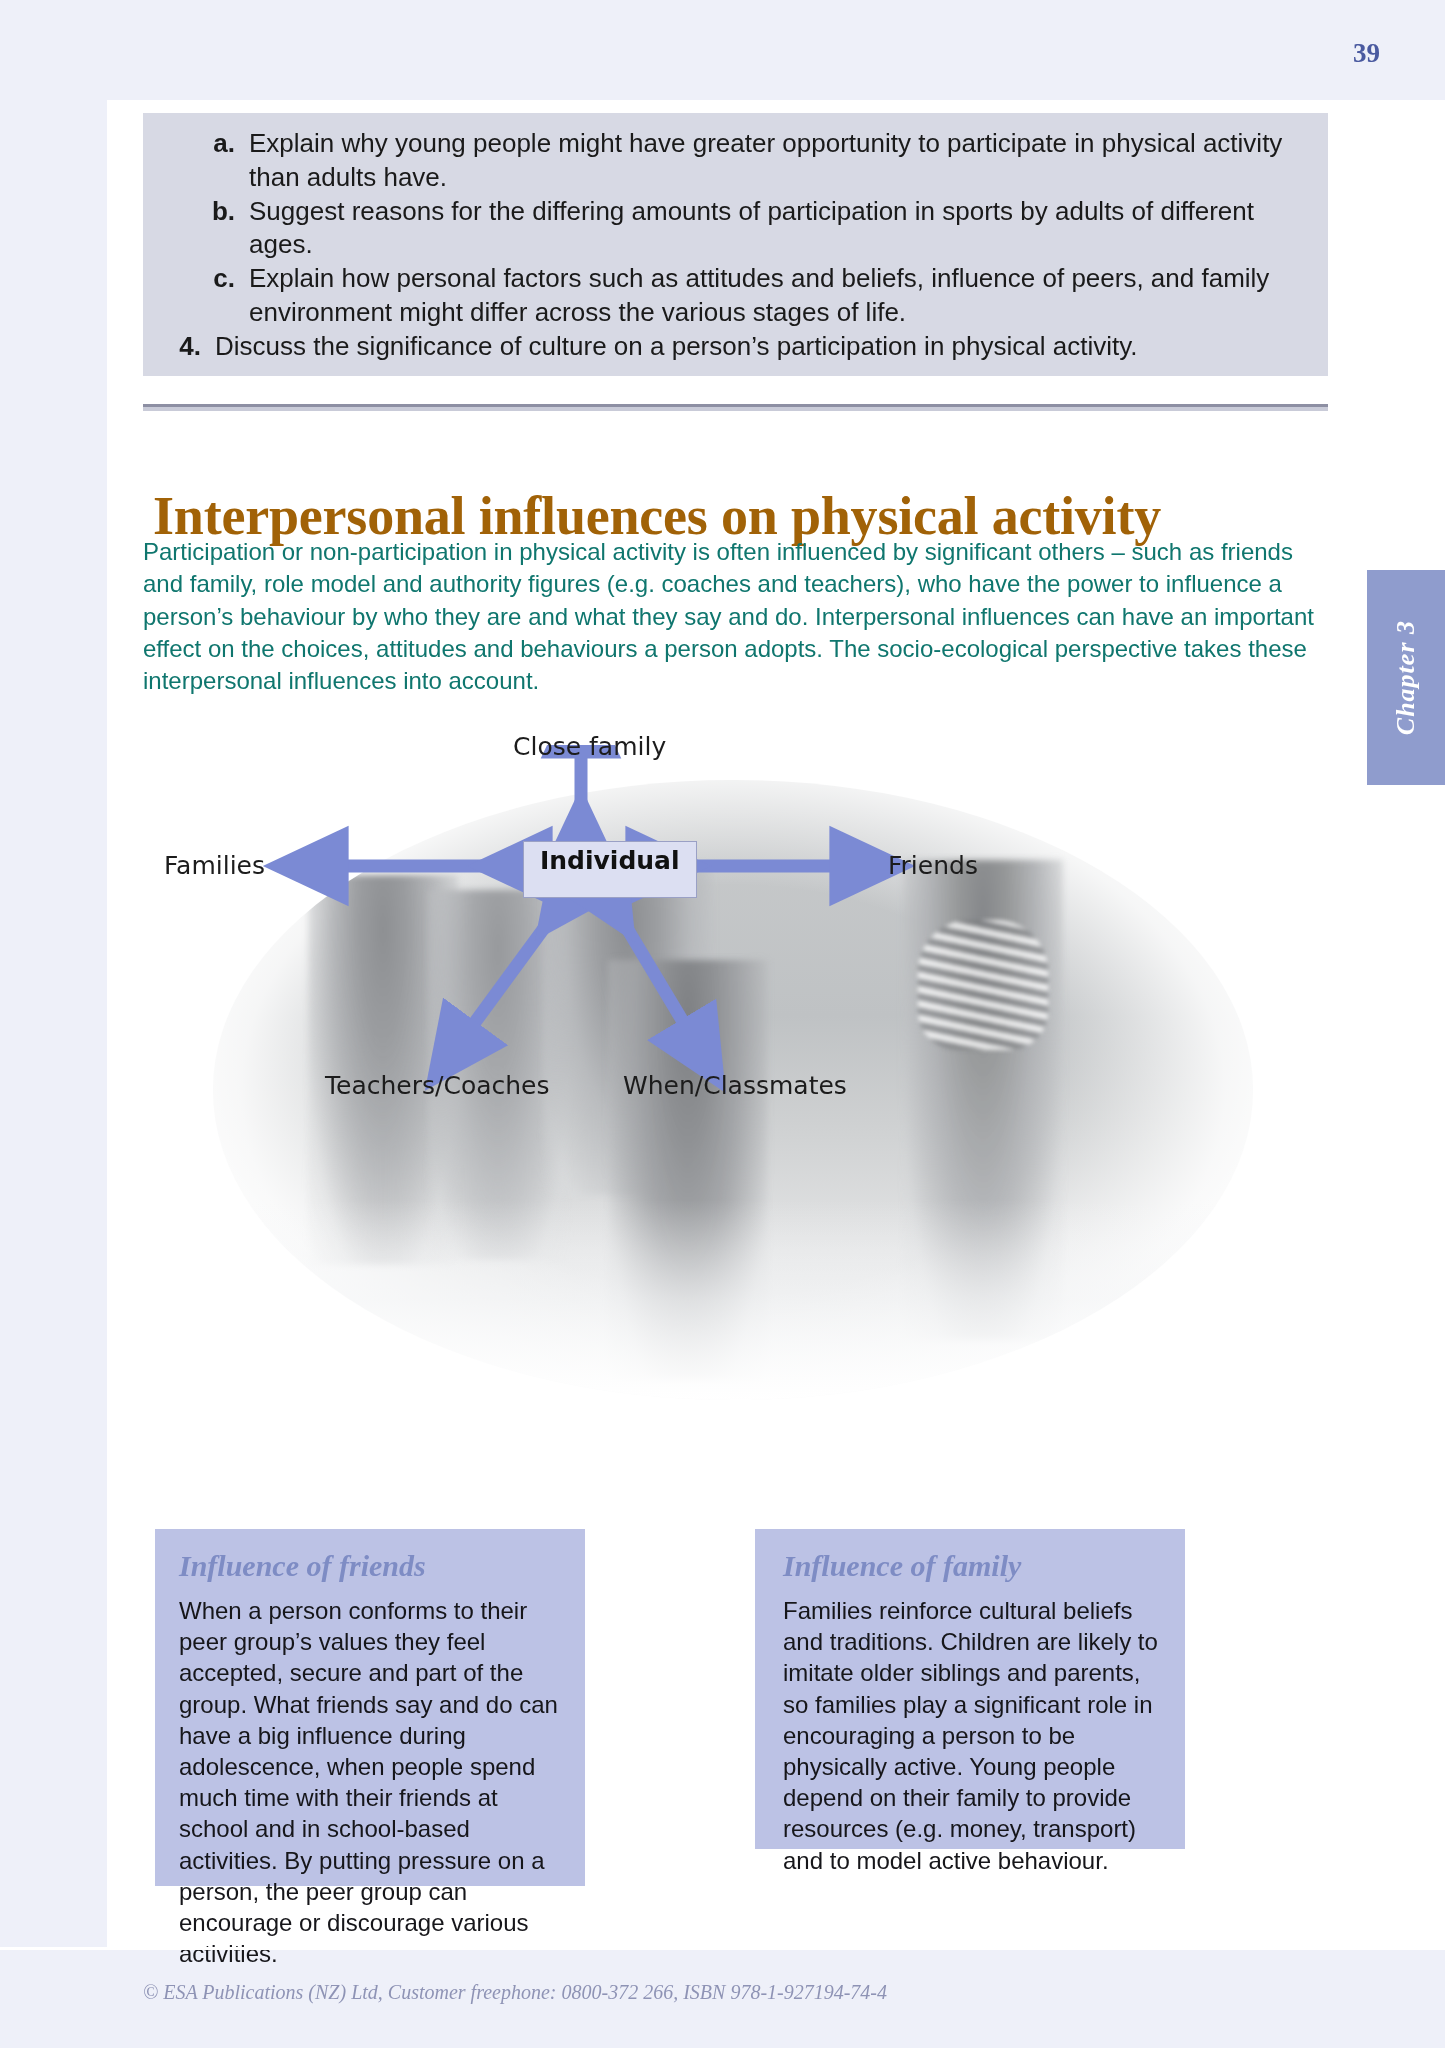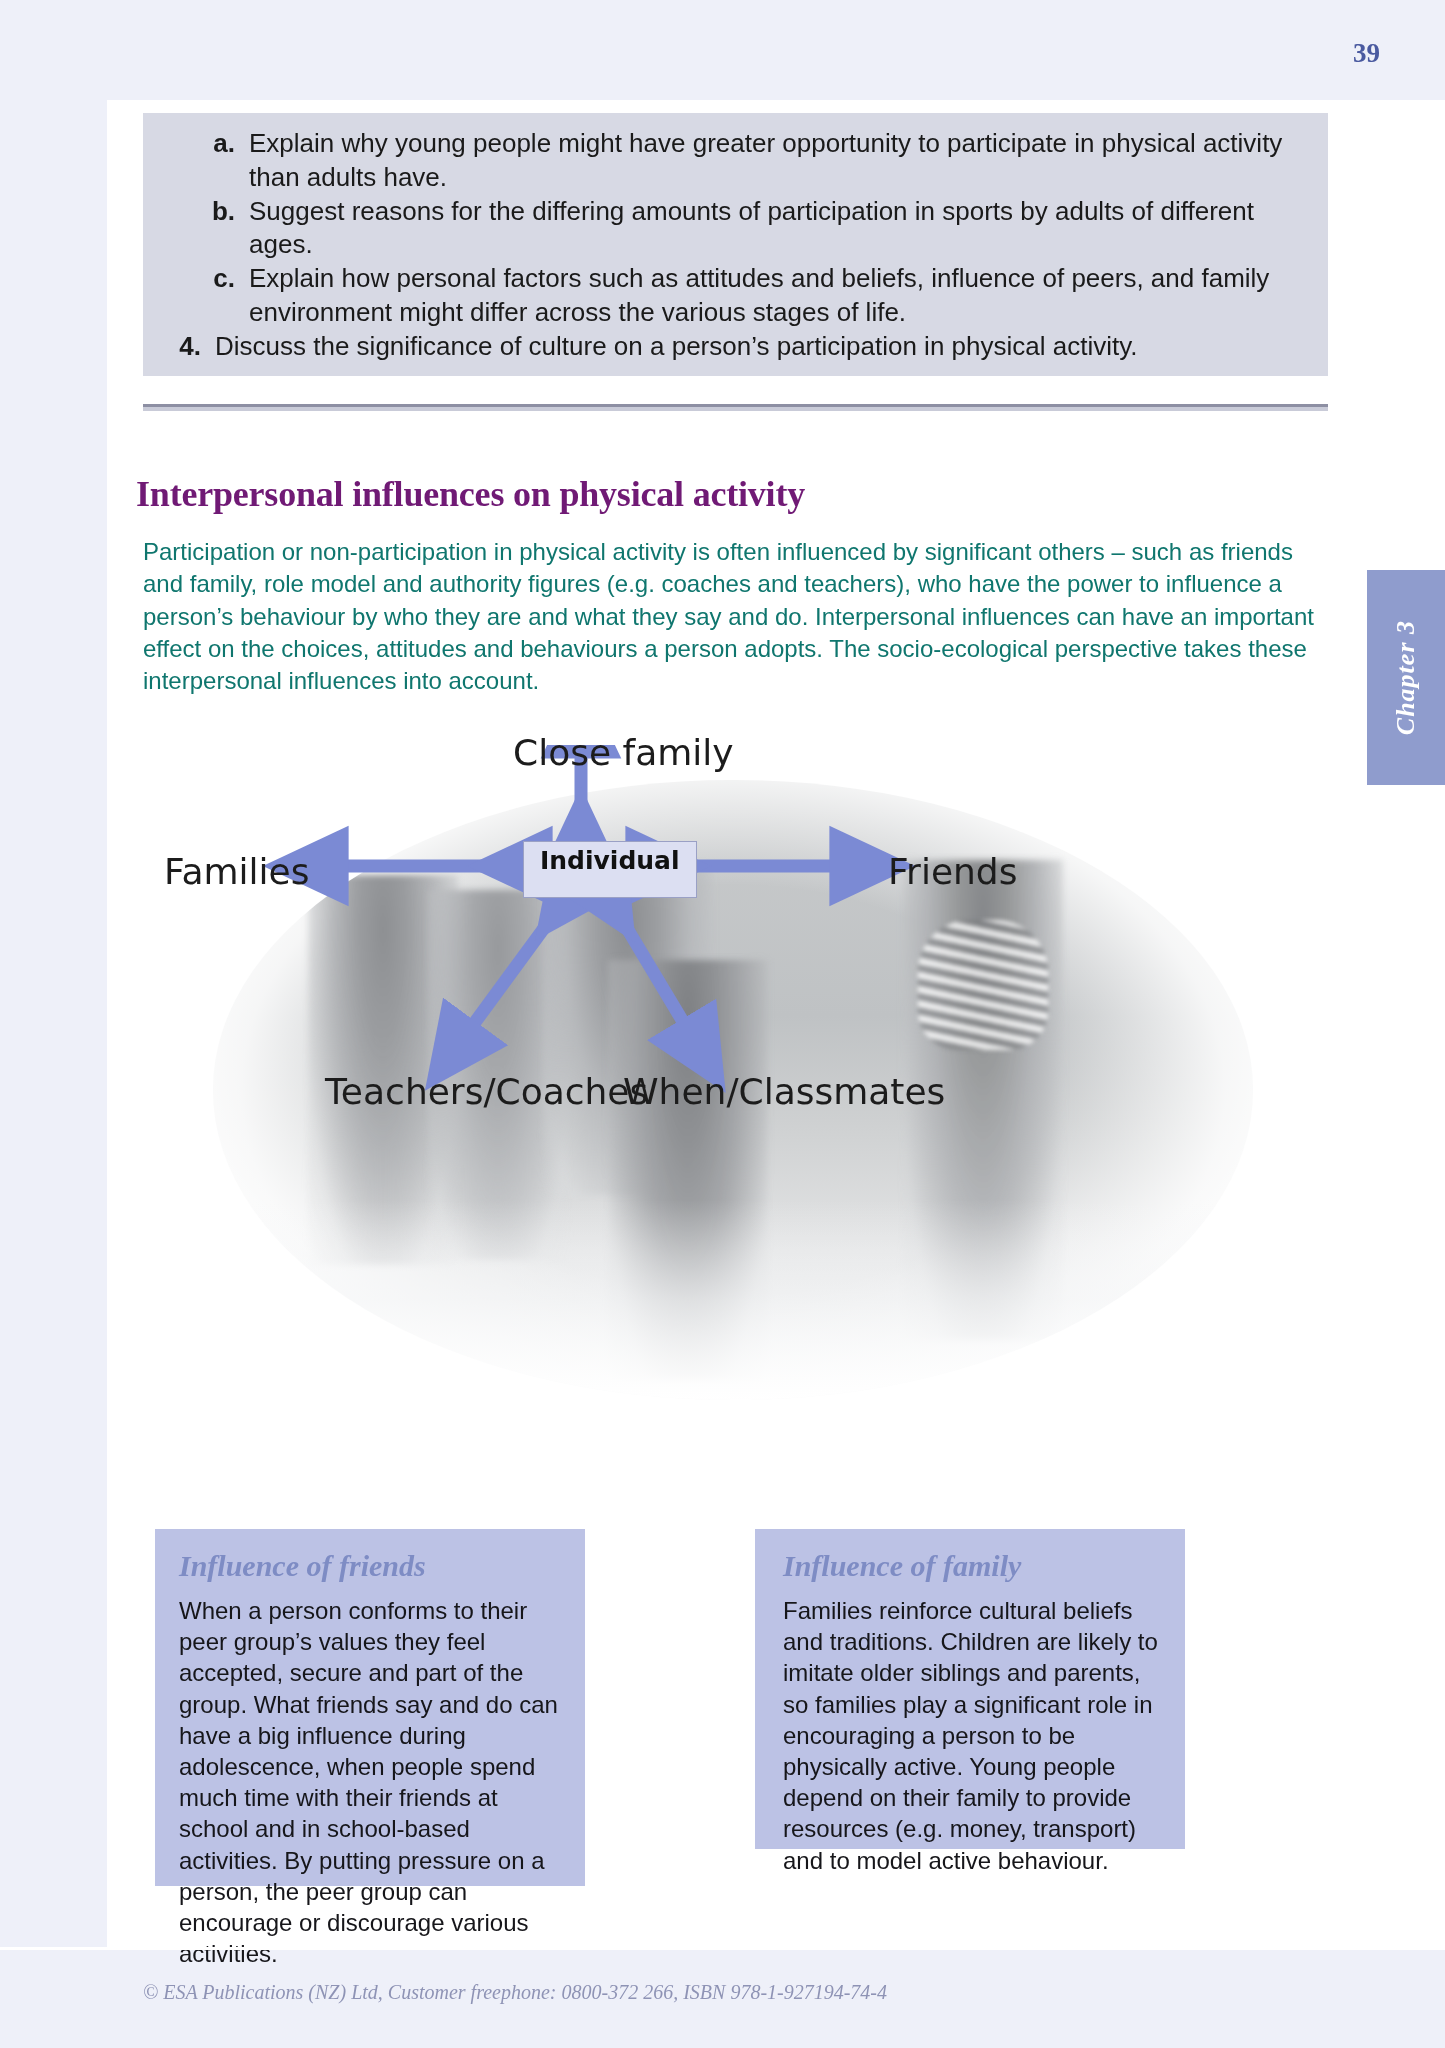--- a/index.html
+++ b/index.html
@@ -68,23 +68,23 @@
     font-weight:bold; width:46px; flex:0 0 46px; text-align:right;
     padding-right:14px;
   }
   .q-text { flex:1 1 auto; }
   .q-item.lettered .q-marker { width:58px; flex:0 0 58px; }
   .q-item.numbered .q-marker { width:46px; flex:0 0 46px; }
   .q-item.lettered { padding-left:22px; }
 
   
   .section-heading {
-    position:absolute; left:136px; top:449px; width:1100px;
-    font-family:"Liberation Serif", serif;
-    font-size:36px; font-weight:bold; color:#701a75;
+    position:absolute; left:153px; top:449px; width:1100px;
+    font-family:"Liberation Serif", serif;
+    font-size:54px; font-weight:bold; color:#a16207;
     letter-spacing:-0.2px;
   }
 
   
   .body-para {
     position:absolute; left:143px; top:512px; width:1185px;
     font-family:"Liberation Sans", sans-serif;
     font-size:24px; line-height:1.345; color:#0f766e;
   }
 
@@ -141,21 +141,21 @@
     background:linear-gradient(to bottom, rgba(255,255,255,0) 0%, rgba(245,246,247,0.65) 50%, rgba(255,255,255,0.95) 100%);
   }
 
   
   .diagram-arrows { position:absolute; left:0; top:0; width:1185px; height:700px; }
 
   
   .dlabel {
     position:absolute;
     font-family:"DejaVu Sans", sans-serif;
-    font-size:36px; color:#1c1c1c;
+    font-size:25px; color:#1c1c1c;
     white-space:nowrap;
   }
   .dlabel-close-family { left:370px; top:-13px; }
   .dlabel-relatives    { left:21px;  top:106px; }
   .dlabel-friends      { left:745px; top:106px; }
   .dlabel-teachers     { left:182px; top:326px; }
   .dlabel-work         { left:480px; top:326px; }
 
   .individual-box {
     position:absolute; left:380px; top:96px;

